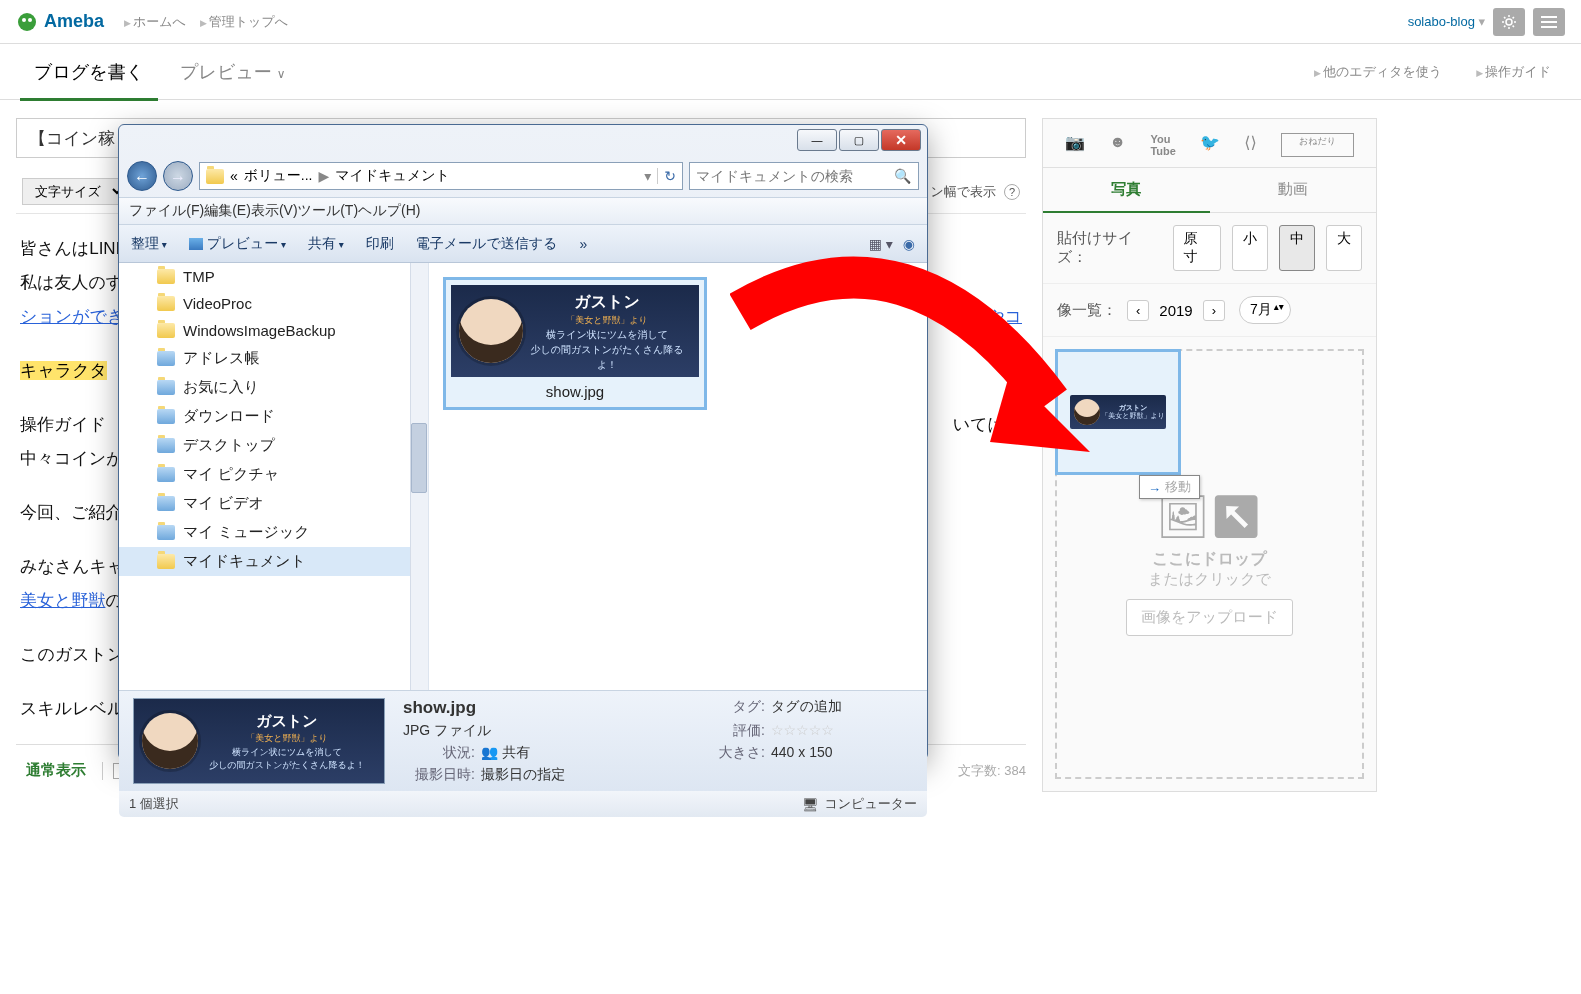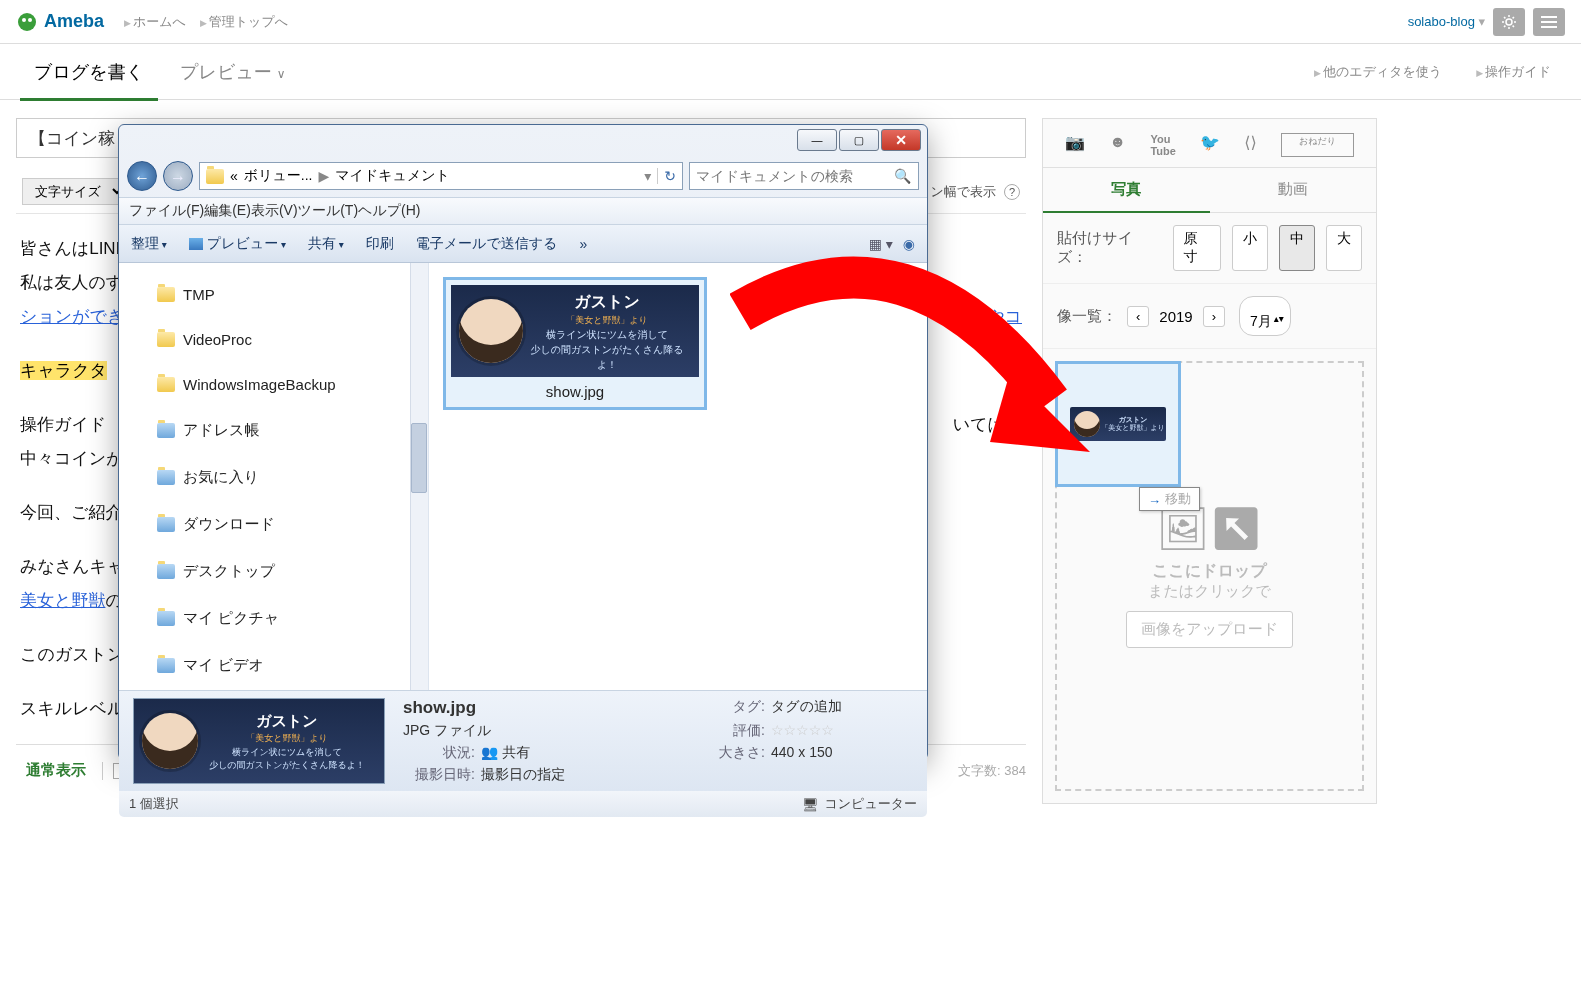--- a/index.html
+++ b/index.html
@@ -41,21 +41,21 @@
 .sp-tabs{display:flex}
 .sp-tab{flex:1;text-align:center;padding:12px 0;font-size:15px;color:#888;cursor:pointer;border-bottom:1px solid #e0e0e0}
 .sp-tab.active{color:#2e7d32;font-weight:bold;border-bottom:2px solid #2e7d32}
 .sp-row{padding:12px 14px;border-bottom:1px solid #eee;display:flex;align-items:center;gap:10px;font-size:15px}
 .sp-label{color:#555;font-size:15px}
 .size-btns{display:flex;gap:11px;margin-left:auto}
 .size-b{border:1px solid #ccc;padding:4px 10px;border-radius:3px;font-size:14px;cursor:pointer;background:#fff}
 .size-b.sel{background:#e8e8e8;border-color:#888}
 .nav-btn{border:1px solid #ccc;padding:2px 8px;border-radius:3px;cursor:pointer;background:#fff;font-size:13px}
 .year{font-size:15px}
-.month-sel{border:1px solid #ccc;padding:16px 18px 4px 10px;border-radius:14px;background:#fff;font-size:14px;margin-left:4px;position:relative}
+.month-sel{border:1px solid #ccc;padding:4px 18px 4px 10px;border-radius:14px;background:#fff;font-size:14px;margin-left:4px;position:relative}
 .dropzone{margin:12px;border:2px dashed #ccc;height:430px;position:relative;display:flex;flex-direction:column;align-items:center;justify-content:center;color:#aaa}
 .dz-thumb{position:absolute;top:-2px;left:-2px;width:126px;height:126px;border:3px solid #7fb8e8;background:#e6f2fb;display:flex;align-items:center;justify-content:center}
 .dz-thumb-inner{width:96px;height:34px;background:linear-gradient(#1b2a4a,#2c3e66);border-radius:2px;position:relative;display:flex;align-items:center}
 .dz-face{width:26px;height:26px;border-radius:50%;background:#f0d8c0;margin-left:4px;box-shadow:inset 0 -8px 0 #3a2a1e}
 .dz-text{flex:1;font-size:7px;color:#cfe3ff;text-align:center;line-height:1.2}
 .dz-move{position:absolute;top:124px;left:82px;background:#fff;border:1px solid #888;padding:2px 8px;font-size:13px;display:flex;align-items:center;gap:4px;box-shadow:1px 1px 3px rgba(0,0,0,.2)}
 .dz-move:before{content:"→";color:#1565c0;font-weight:bold}
 .dz-ic{font-size:42px;margin-bottom:8px}
 .dz-t1{font-size:16px;font-weight:bold;color:#bbb}
 .dz-t2{font-size:15px;color:#bbb;margin-bottom:10px}
@@ -72,21 +72,21 @@
 .ex-search{width:230px;height:28px;background:#fff;border:1px solid #8aa0b8;display:flex;align-items:center;padding:0 6px;font-size:14px;color:#888}
 .ex-search input{border:none;flex:1;font-size:14px;color:#444;outline:none}
 .ex-menu{height:28px;background:linear-gradient(#f8fafd,#e8eef6);border-top:1px solid #c8d4e2;border-bottom:1px solid #c8d4e2;display:flex;align-items:center;padding:0 10px;font-size:14px;color:#333}
 .ex-tool{height:38px;background:linear-gradient(#eef3fa,#d9e3f0);border-bottom:1px solid #b8c6d8;display:flex;align-items:center;padding:0 12px;gap:22px;font-size:14px;color:#1a3a66}
 .ex-tool .dd:after{content:" ▾";font-size:10px}
 .ex-tool-r{margin-left:auto;display:flex;gap:10px;color:#556}
 .ex-body{display:flex;height:428px;background:#fff;border-bottom:1px solid #c8d4e2}
 .ex-tree{width:310px;border-right:1px solid #dde5ef;overflow:hidden;position:relative}
 .ex-tree-scroll{position:absolute;right:0;top:0;width:18px;height:100%;background:#eef2f8;border-left:1px solid #d4dce8}
 .ex-tree-thumb{position:absolute;right:1px;top:160px;width:16px;height:70px;background:#c4d0e0;border:1px solid #a6b6cc;border-radius:2px}
-.tree-item{display:flex;align-items:center;padding:23px 8px 5px 38px;font-size:15px;color:#222;gap:8px;cursor:pointer}
+.tree-item{display:flex;align-items:center;padding:5px 8px 5px 38px;font-size:15px;color:#222;gap:8px;cursor:pointer}
 .tree-item.sel{background:#d8e8f8}
 .tree-ic{width:18px;height:15px;background:linear-gradient(#fde9a8,#f1c94e);border-radius:2px;position:relative}
 .tree-ic:before{content:"";position:absolute;top:-3px;left:1px;width:7px;height:3px;background:#f5d878;border-radius:1px 1px 0 0}
 .tree-ic.blue{background:linear-gradient(#b8d8f4,#6fa8dc)}
 .ex-files{flex:1;padding:14px;position:relative}
 .file-thumb{width:264px;border:3px solid #7fb8e8;background:#e6f2fb;padding:5px;cursor:pointer}
 .file-img{height:92px;background:linear-gradient(#1b2a4a,#2c3e66);display:flex;align-items:center;padding:0 8px;position:relative}
 .file-face{width:64px;height:64px;border-radius:50%;background:#f0d8c0;box-shadow:inset 0 -18px 0 #3a2a1e,0 0 0 3px rgba(0,0,0,.2)}
 .file-text{flex:1;text-align:center;color:#cfe3ff;font-size:10px;line-height:1.5}
 .file-text .ft-title{font-size:16px;font-weight:bold;color:#fff}

